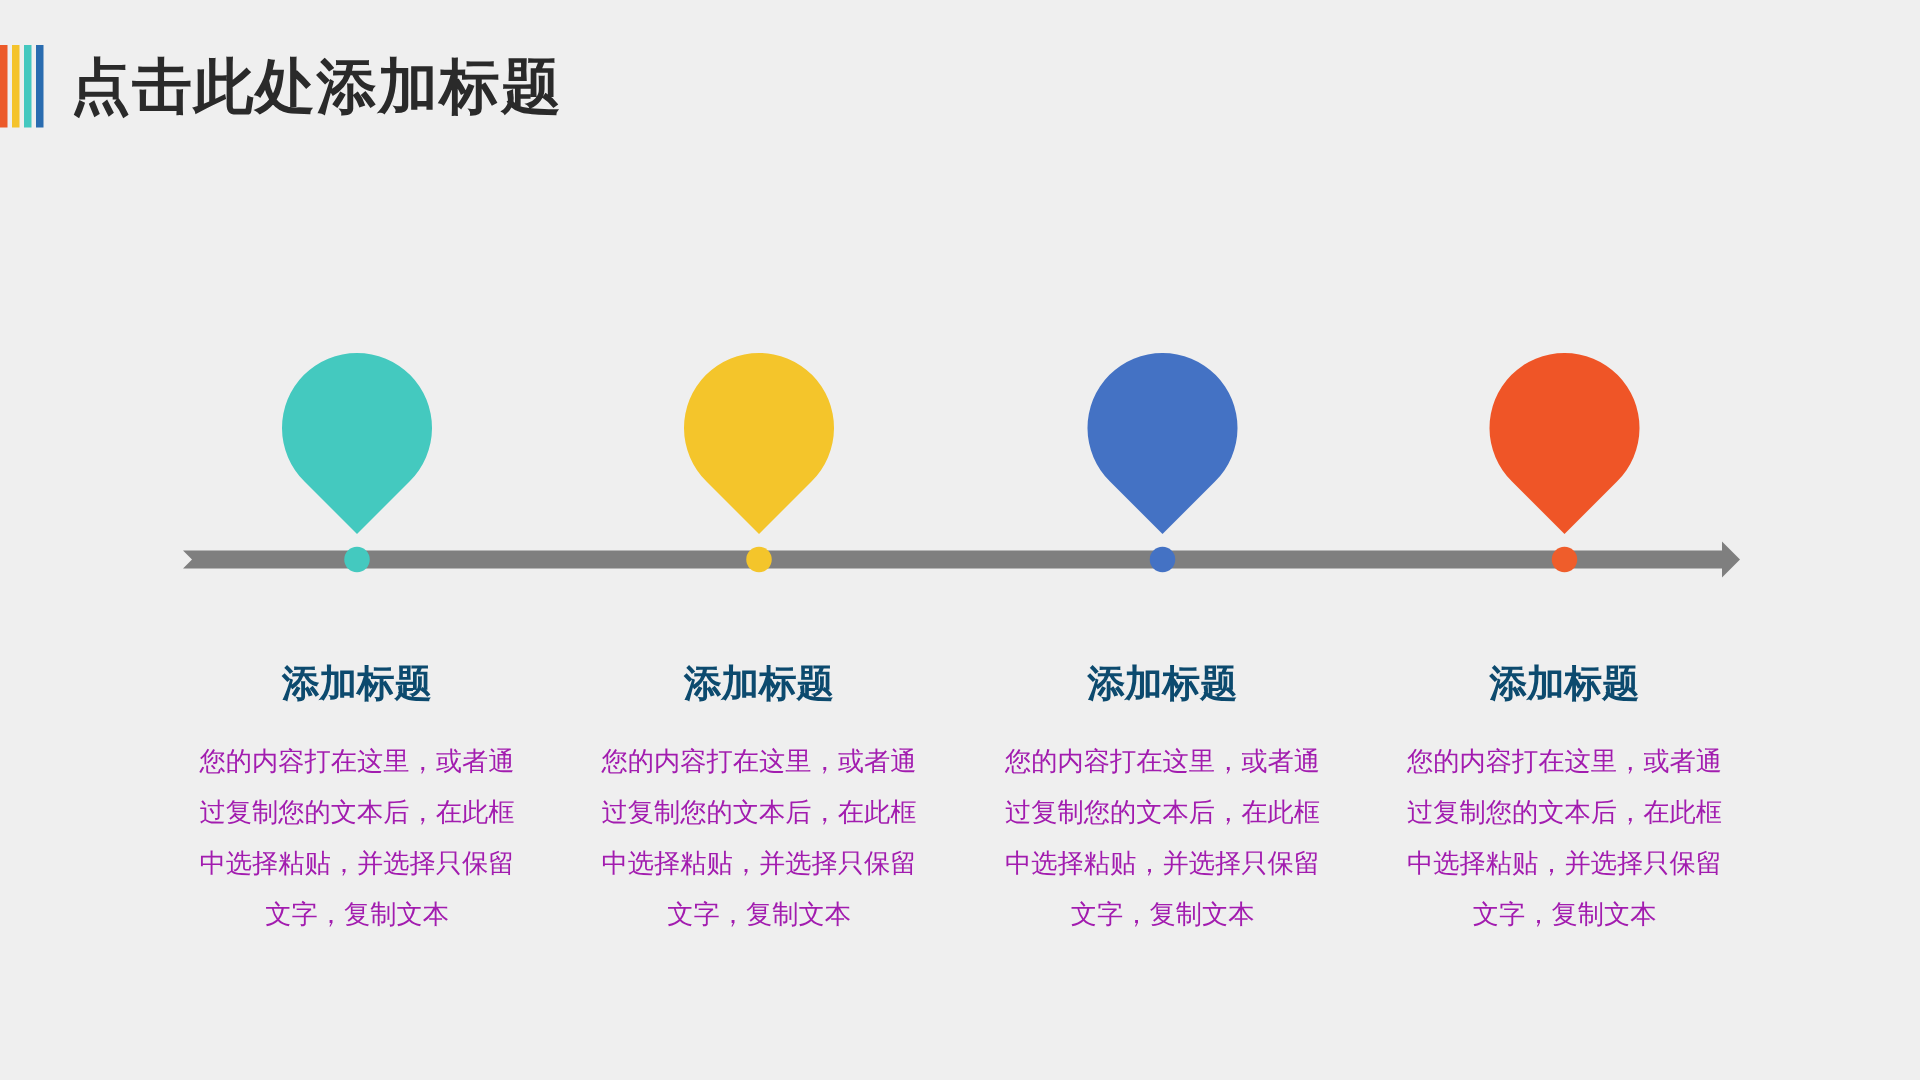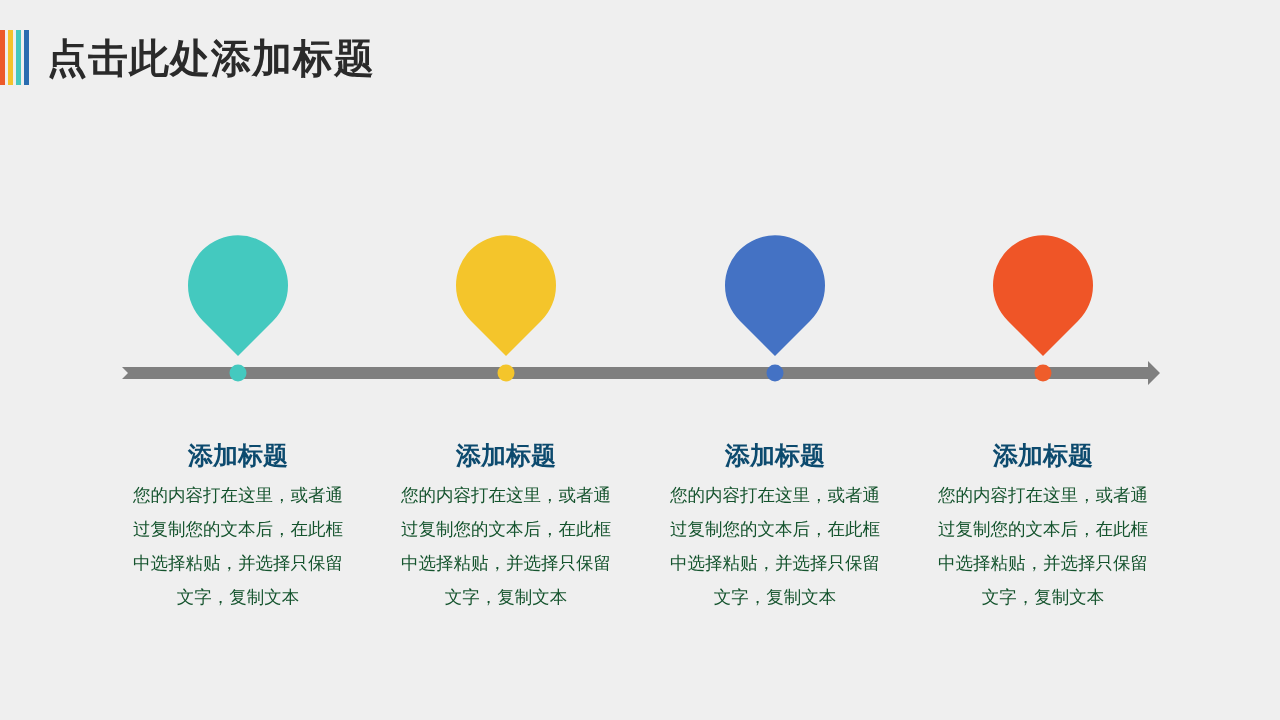--- a/index.html
+++ b/index.html
@@ -3,21 +3,21 @@
 <meta charset="utf-8">
 <style>
   html,body{margin:0;padding:0;}
   body{width:1280px;height:720px;background:#efefef;position:relative;overflow:hidden;font-family:"DejaVu Sans","Liberation Sans",sans-serif;}
   .bars{position:absolute;left:0;top:30px;height:55px;display:flex;gap:3px;}
   .bars span{display:block;width:5px;height:55px;}
   .title{position:absolute;left:47px;top:32px;font-size:40px;font-weight:bold;color:#2a2a2a;letter-spacing:1px;line-height:52px;text-align:right;}
   .timeline{position:absolute;left:0;top:0;}
   .item{position:absolute;width:240px;text-align:center;}
   .item-title{font-size:25px;font-weight:bold;color:#0c4a6e;height:40px;line-height:40px;}
-  .item-text{font-size:17.5px;color:#14532d;line-height:34px;margin-top:2px;}
+  .item-text{font-size:17.5px;color:#a21caf;line-height:34px;margin-top:15px;}
 </style>
 </head>
 <body>
 
 <div class="bars">
   <span style="background:#ec5a2a"></span>
   <span style="background:#f4c32c"></span>
   <span style="background:#44c8bf"></span>
   <span style="background:#2a6cb0"></span>
 </div>

